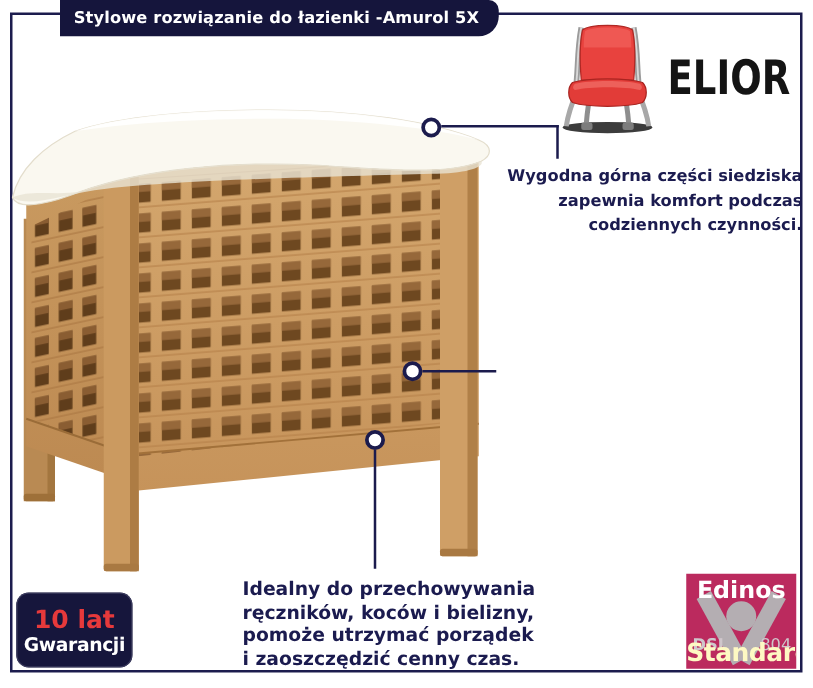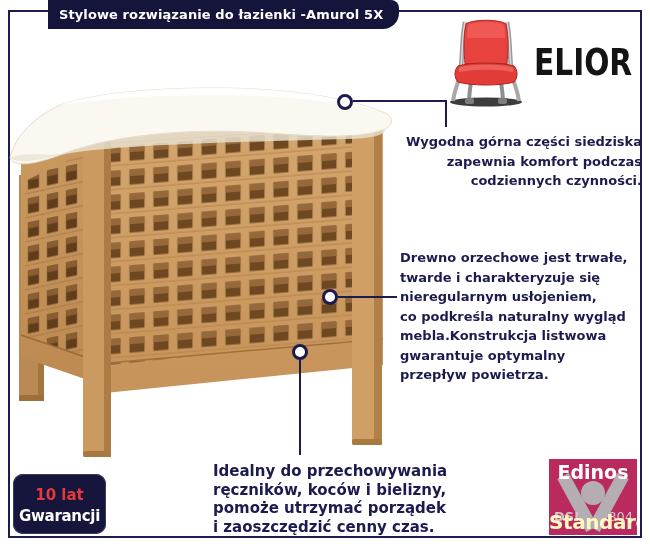--- a/index.html
+++ b/index.html
@@ -22,33 +22,33 @@
            display:flex; align-items:center; z-index:5; }
   .brand-name { font-size:38px; font-weight:bold; color:#141414;
                 transform:scaleX(0.78); transform-origin:left center;
                 letter-spacing:0px; margin-left:8px; }
 
   
   .note { position:absolute; color:#1b1b4f; font-weight:bold;
           white-space:pre-line; z-index:4; }
   .note-1 { left:396px; top:132px; width:246px; font-size:13px; line-height:19.5px;text-align:right; }
   .note-2 { left:400px; top:248px; width:250px; font-size:13px; line-height:19.5px; }
-  .note-3 { left:213px; top:462px; width:250px; font-size:15px; line-height:18.5px; }
+  .note-3 { left:194px; top:462px; width:250px; font-size:15px; line-height:18.5px; }
 
   
   .cline { position:absolute; background:#1b1b4d; z-index:4; }
   .marker { position:absolute; width:16px; height:16px; border-radius:50%;
             background:#ffffff; border:3px solid #1b1b4d; z-index:5; }
 
   
   .warranty { position:absolute; left:13px; top:474px; width:93px; height:60px;
               background:#16163c; border-radius:10px; z-index:5;
               display:flex; flex-direction:column; align-items:center;
               justify-content:center; box-shadow:0 0 0 1px #3c3c5e inset; }
-  .warranty .w1 { color:#e6393b; font-weight:bold; font-size:15px; line-height:24px;text-align:center; }
+  .warranty .w1 { color:#e6393b; font-weight:bold; font-size:20px; line-height:24px;text-align:center; }
   .warranty .w2 { color:#ffffff; font-weight:bold; font-size:15px; line-height:19px;
                   letter-spacing:-0.3px; }
 
   
   .edinos { position:absolute; left:549px; top:459px; width:88px; height:76px;
             background:#bb2a5e; z-index:5; overflow:hidden; }
   .edinos .v-svg { position:absolute; left:0; top:0; }
   .edinos .e-title { position:absolute; left:0; top:2px; width:100%; text-align:center;
                      color:#ffffff; font-weight:bold; font-size:19px; letter-spacing:0px; }
   .edinos .e-left  { position:absolute; left:5px;  top:50px; color:#cfc6cb;
@@ -173,27 +173,20 @@
 
   <div class="marker" style="left:322px; top:289px;"></div>
   <div class="cline" style="left:338px; top:296px; width:59px; height:2px;"></div>
 
   <div class="marker" style="left:292px; top:344px;"></div>
   <div class="cline" style="left:299px; top:360px; width:2px; height:95px;"></div>
 
   <div class="note note-1">Wygodna górna części siedziska
 zapewnia komfort podczas
 codziennych czynności.</div>
-  <div class="note note-2">Drewno orzechowe jest trwałe,
-twarde i charakteryzuje się
-nieregularnym usłojeniem,
-co podkreśla naturalny wygląd
-mebla.Konstrukcja listwowa
-gwarantuje optymalny
-przepływ powietrza.</div>
   <div class="note note-3">Idealny do przechowywania
 ręczników, koców i bielizny,
 pomoże utrzymać porządek
 i zaoszczędzić cenny czas.</div>
 
   <div class="warranty">
     <span class="w1">10 lat</span>
     <span class="w2">Gwarancji</span>
   </div>
 

